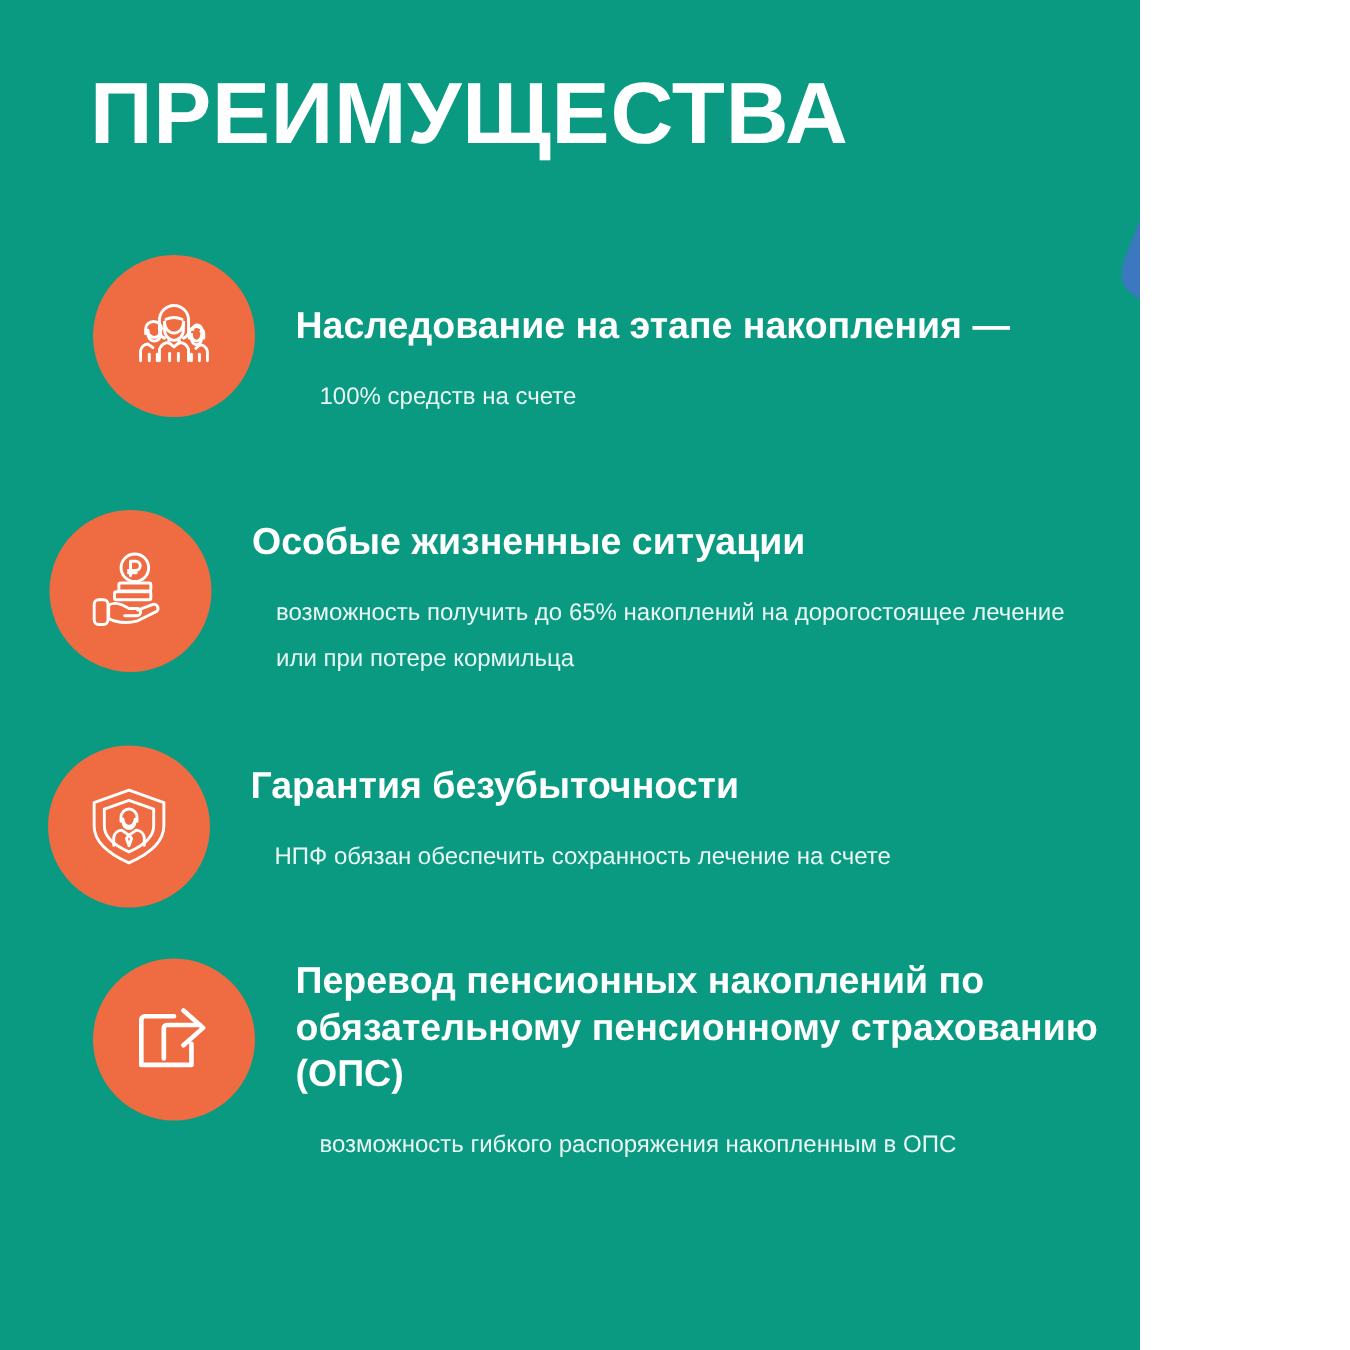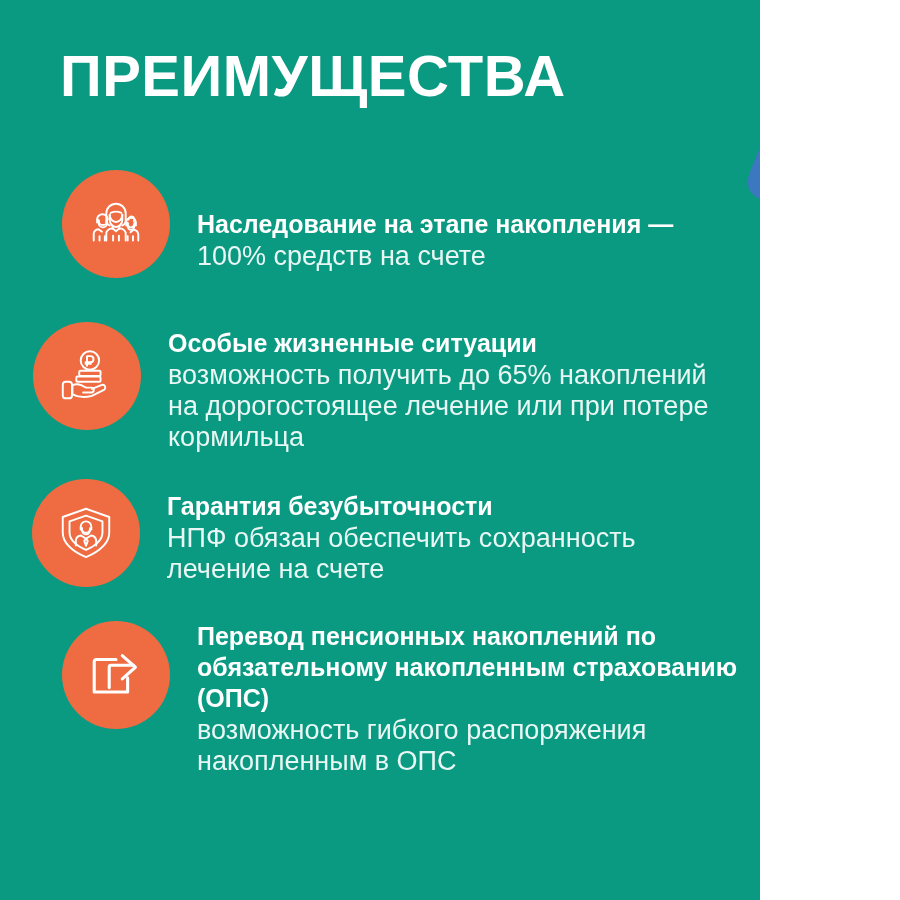--- a/index.html
+++ b/index.html
@@ -87,29 +87,29 @@
 
   .benefit-title {
     font-size: 25px;
     line-height: 31px;
     font-weight: bold;
     color: #ffffff;
     margin: 0 0 1px 0;
   }
 
   .benefit-desc {
-    font-size: 27px;
+    font-size: 16px;
     line-height: 31px;
     font-weight: normal;
     color: #e9f7f4;
-    margin: 0;
-  }
-
-  
-  #row-0 { margin-bottom: 44px; align-items: center; }
+    margin: 16px;
+  }
+
+  
+  #row-0 { margin-bottom: 44px; }
   #row-0 .benefit-text { padding-top: 32px; }
 
   #row-1 { margin-bottom: 26px; padding-left: 33px; }
   #row-1 .benefit-text { padding-top: 6px; }
 
   #row-2 { margin-bottom: 34px; padding-left: 32px; }
   #row-2 .benefit-text { padding-top: 12px; }
 
   #row-3 { margin-bottom: 0; }
   #row-3 .benefit-text { padding-top: 0px; }
@@ -220,19 +220,19 @@
         <svg viewBox="0 0 64 64" fill="none" stroke="#ffffff" stroke-width="3.2" stroke-linecap="round" stroke-linejoin="round" aria-hidden="true">
 
           <path d="M32 16 H12 a2.5 2.5 0 0 0 -2.5 2.5 V49.5 H44 V35"></path>
 
           <path d="M25 45 V24 a2 2 0 0 1 2 -2 H50"></path>
 
           <path d="M38.5 12 L52 24 L38.5 36"></path>
         </svg>
       </div>
       <div class="benefit-text">
-        <p class="benefit-title">Перевод пенсионных накоплений по обязательному накопленным страхованию (ОПС)</p>
+        <p class="benefit-title">Перевод пенсионных накоплений по обязательному пенсионному страхованию (ОПС)</p>
         <p class="benefit-desc">возможность гибкого распоряжения накопленным в ОПС</p>
       </div>
     </div>
 
   </div>
 </div>
 
 </body></html>

